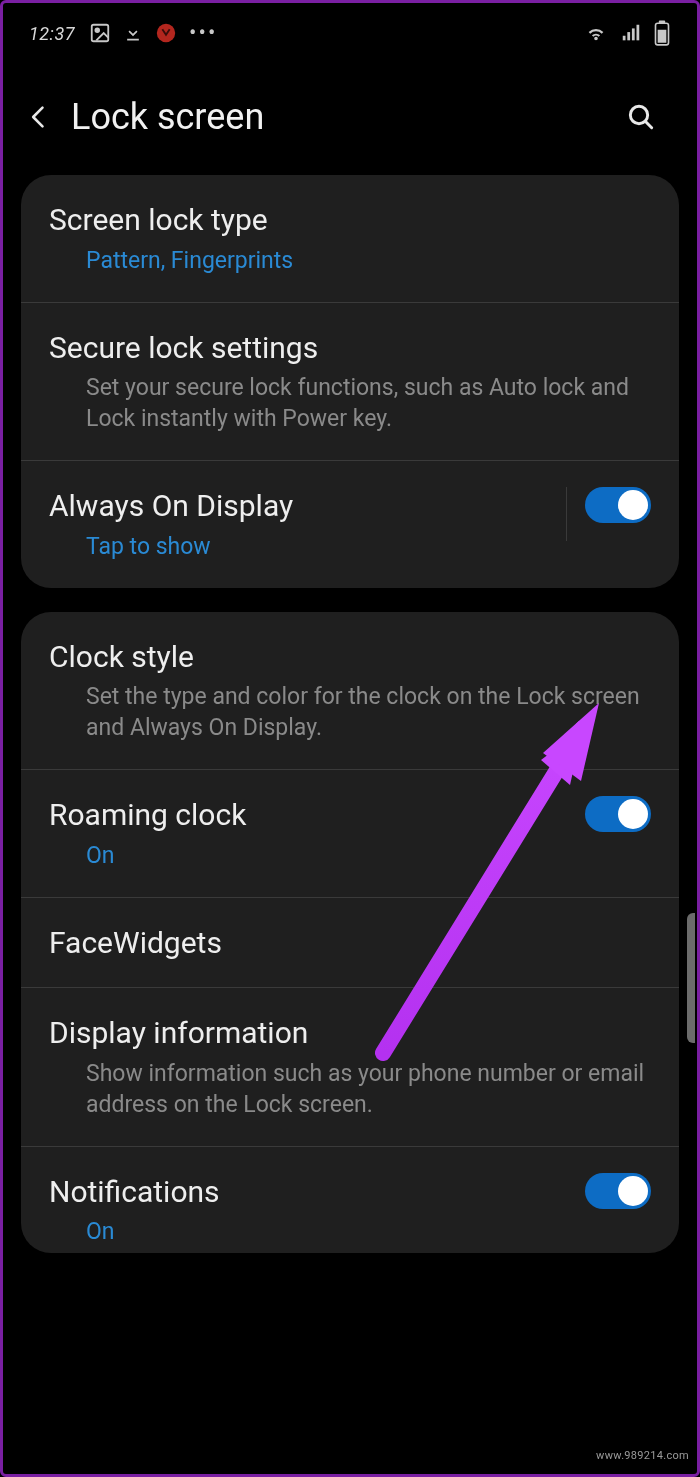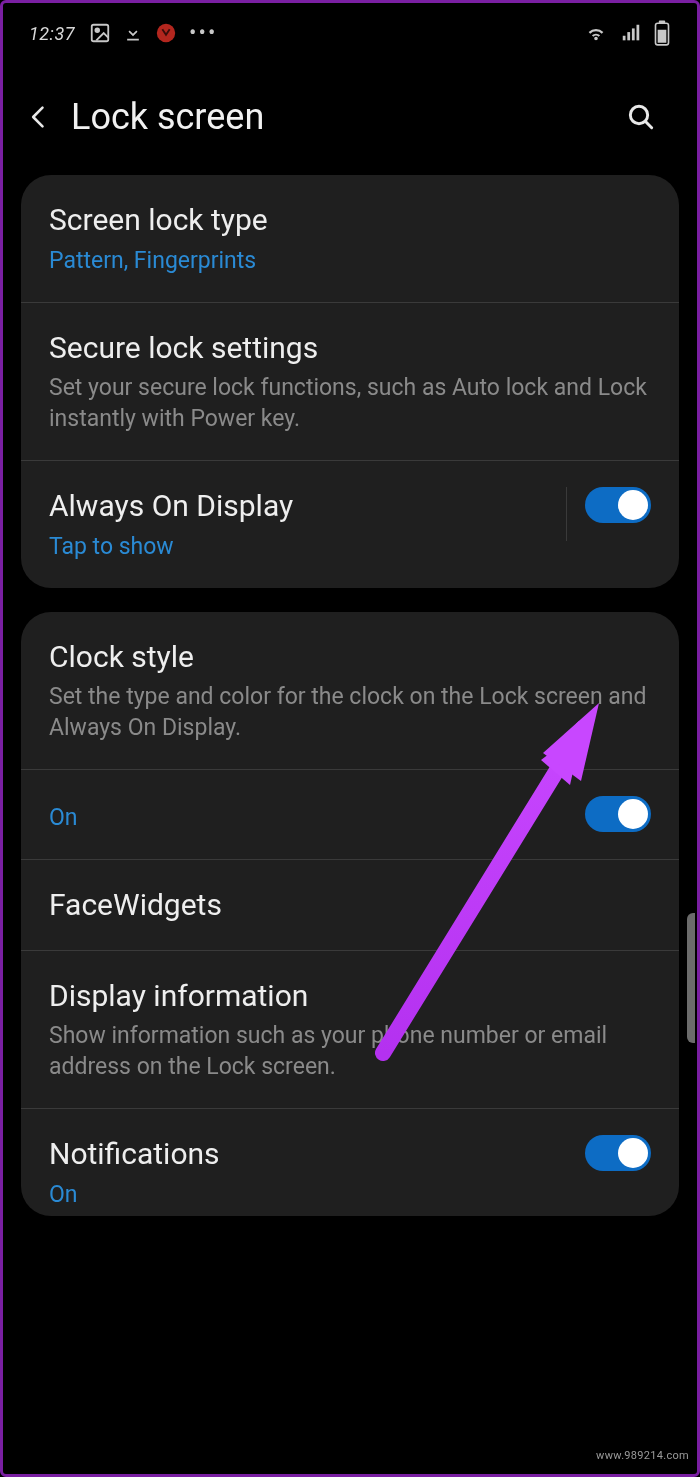--- a/index.html
+++ b/index.html
@@ -53,21 +53,21 @@
     overflow: hidden;
   }
   .item {
     padding: 26px 28px 26px 28px;
     display: flex;
     gap: 18px;
   }
   .item + .item { border-top: 1px solid #3a3a3a; }
   .item-text { flex: 1; min-width: 0; }
   .item-title { font-size: 30px; color: #eeeeee; line-height: 1.25; }
-  .item-sub { font-size: 23px; color: #8a8a8a; line-height: 1.35; margin-top: 6px; }
+  .item-sub { font-size: 23px; color: #8a8a8a; line-height: 1.35; margin-top: 6px; margin-left: 37px; }
   .item-sub.accent { color: #2a8ad4; }
   .vsep { width: 1px; height: 54px; background: #3a3a3a; }
 
   .toggle {
     position: relative;
     width: 66px; height: 36px;
     background: #0d6cc4;
     border-radius: 20px;
     flex: 0 0 auto;
   }
@@ -201,20 +201,21 @@
 
   <div class="group">
     <div class="item">
       <div class="item-text">
         <div class="item-title">Clock style</div>
         <div class="item-sub">Set the type and color for the clock on the Lock screen and Always On Display.</div>
       </div>
     </div>
     <div class="item">
       <div class="item-text">
+        <div class="item-title">Roaming clock</div>
         <div class="item-sub accent">On</div>
       </div>
       <div class="toggle"></div>
     </div>
     <div class="item">
       <div class="item-text">
         <div class="item-title">FaceWidgets</div>
       </div>
     </div>
     <div class="item">

